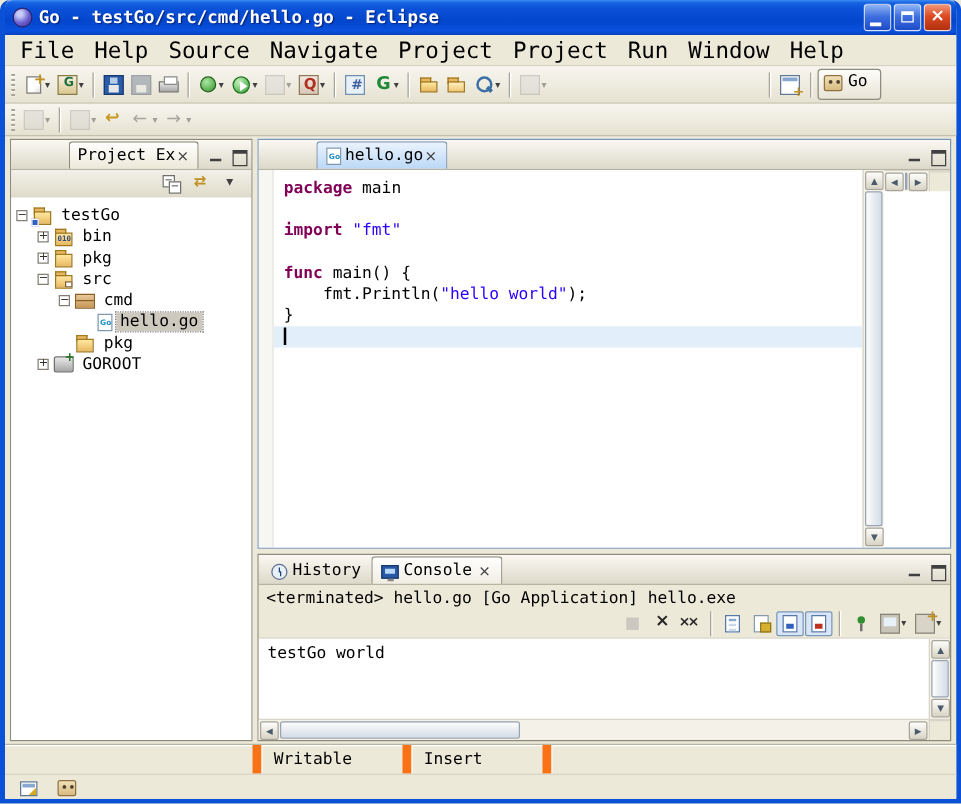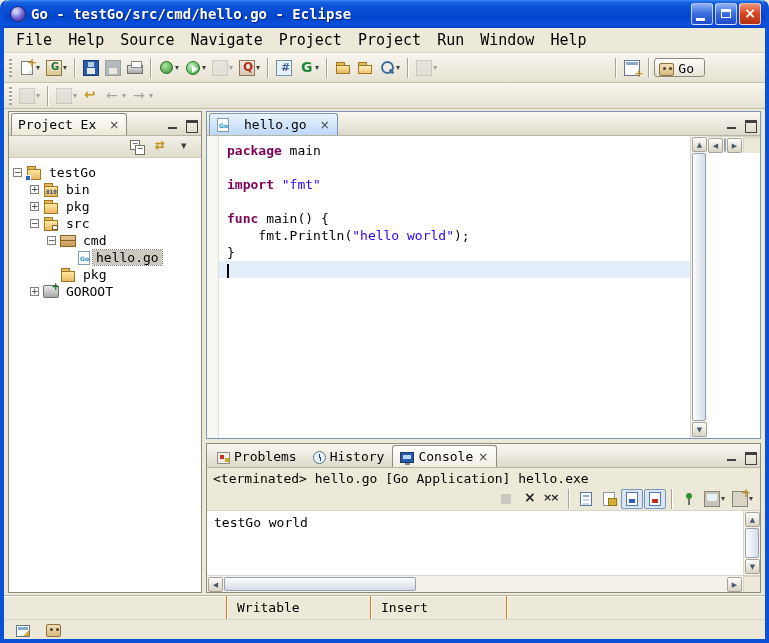--- a/index.html
+++ b/index.html
@@ -19,21 +19,21 @@
   .win-btn{width:22px;height:22px;border-radius:3px;border:1px solid #FFFFFFAA;position:relative;
     background:linear-gradient(180deg,#8FB3F4 0%,#3E70E0 45%,#1E4BC8 100%);}
   .win-btn.close{background:linear-gradient(180deg,#F09678 0%,#DC4A22 45%,#B03010 100%);}
   .win-btn .glyph{position:absolute;color:#fff;font-weight:bold;}
   .win-btn.min .glyph{left:4px;bottom:3px;width:9px;height:3px;background:#fff;}
   .win-btn.max .glyph{left:5px;top:5px;width:10px;height:9px;border:1px solid #fff;border-top:3px solid #fff;}
   .win-btn.close .glyph{left:0;top:1px;width:20px;text-align:center;font-size:14px;font-family:"DejaVu Sans",sans-serif;}
 
   
   .menubar{height:24px;flex:none;display:flex;align-items:center;padding:12px 4px;background:#ECE9D8;
-    border-bottom:1px solid #D8D4C4;font-size:15px;}
+    border-bottom:1px solid #D8D4C4;font-size:18px;}
   .menu-item{padding:2px 8px;white-space:nowrap;}
 
   
   .toolbar{flex:none;display:flex;align-items:center;background:linear-gradient(180deg,#F7F5EE,#E6E2D2);
     border-bottom:1px solid #C4C0B0;padding:0 4px;}
   #toolbar1{height:30px;}
   #toolbar2{height:26px;}
   .tb-groups{display:flex;align-items:center;}
   .grip{width:3px;height:18px;margin:0 4px 0 1px;
     background:repeating-linear-gradient(180deg,#A8A498 0 2px,#FFFFFF 2px 3px,transparent 3px 4px);}
@@ -41,21 +41,21 @@
   .tbtn{height:24px;min-width:22px;display:flex;align-items:center;justify-content:center;gap:1px;
     border:1px solid transparent;border-radius:2px;padding:0 2px;}
   .tbtn.small{height:20px;}
   .tbtn.disabled{opacity:.45;filter:grayscale(70%);}
   .tbtn.pressed{border-color:#7A96B8;background:#D8E6F8;}
   .dd{font-size:8px;color:#404040;font-family:"DejaVu Sans",sans-serif;line-height:8px;}
   .spacer{flex:1;}
   .psep{width:1px;height:20px;background:#A8A498;box-shadow:1px 0 0 #FFF;margin:0 5px;}
   .persp-area{display:flex;align-items:center;margin-right:56px;}
   .persp-btn{display:flex;align-items:center;gap:4px;border:1px solid #8E8A7E;border-radius:3px;
-    background:linear-gradient(180deg,#FDFDF9,#E8E4D6);padding:2px 10px 0 4px;font-size:13px;}
+    background:linear-gradient(180deg,#FDFDF9,#E8E4D6);padding:2px 10px 6px 4px;font-size:13px;}
 
   
   .ic{width:16px;height:16px;display:inline-block;position:relative;flex:none;font-family:"DejaVu Sans",sans-serif;}
   .ic-new{background:linear-gradient(135deg,#FFF 65%,#DDD);border:1px solid #808078;width:12px;height:14px;margin:0 2px;}
   .ic-new::after{content:"+";position:absolute;right:-5px;top:-6px;color:#C09020;font-weight:bold;font-size:12px;}
   .ic-newgo{background:linear-gradient(180deg,#F6F0E0,#D8C890);border:1px solid #8A7A40;}
   .ic-newgo::after{content:"G";position:absolute;left:4px;top:0;font-size:10px;color:#207040;font-weight:bold;}
   .ic-save{background:#2A5DA8;border:1px solid #1A3A70;}
   .ic-save::before{content:"";position:absolute;left:4px;top:1px;right:4px;height:5px;background:#B8CCE8;}
   .ic-save::after{content:"";position:absolute;left:3px;bottom:1px;right:3px;height:6px;background:#E8E8E8;}
@@ -126,22 +126,22 @@
   .explorer-panel{width:194px;flex:none;display:flex;flex-direction:column;border:1px solid #8E8A7E;background:#FFF;}
   .sash-v{width:4px;flex:none;}
   .right-col{flex:1;display:flex;flex-direction:column;min-width:0;}
   .editor-panel{height:328px;flex:none;display:flex;flex-direction:column;border:1px solid #7A96B8;background:#FFF;}
   .sash-h{height:4px;flex:none;}
   .console-panel{flex:1;display:flex;flex-direction:column;border:1px solid #8E8A7E;background:#ECE9D8;min-height:0;}
 
   
   .view-tabbar{height:24px;flex:none;display:flex;align-items:flex-end;padding:0 2px;
     background:linear-gradient(180deg,#FAF8F2,#DDD9CA);border-bottom:1px solid #B8B4A4;}
-  .view-tab{display:flex;align-items:center;gap:12px;height:22px;padding:0 6px;font-size:13px;
-    border:1px solid #8E8A7E;border-bottom:none;border-radius:3px 3px 0 0;background:linear-gradient(180deg,#FFFFFF,#ECE9D8);}
+  .view-tab{display:flex;align-items:center;gap:0;height:22px;padding:0 6px;font-size:13px;
+    border:1px solid #8E8A7E;border-bottom:none;border-radius:3px 3px 0 0;background:linear-gradient(180deg,#FFFFFF,#ECE9D8);margin-left:44px;}
   .view-tab.editor{background:linear-gradient(180deg,#EAF3FD,#BCD8F7);border-color:#7A96B8;}
   .ctab{display:flex;align-items:center;gap:4px;height:22px;padding:0 7px;font-size:13px;border:1px solid transparent;border-bottom:none;}
   .ctab.active{border-color:#8E8A7E;border-radius:3px 3px 0 0;background:linear-gradient(180deg,#FFFFFF,#F0EDE2);}
   .tab-close{font-size:12px;color:#404040;padding:0 1px;font-family:"DejaVu Sans",sans-serif;}
   .tab-right{margin-left:auto;display:flex;align-items:center;gap:2px;padding-bottom:3px;}
   .vbtn{width:16px;height:14px;position:relative;}
   .vbtn.minimize::after{content:"";position:absolute;left:3px;bottom:3px;width:9px;height:2px;background:#404040;}
   .vbtn.maximize::after{content:"";position:absolute;left:3px;top:2px;width:10px;height:9px;border:1px solid #404040;border-top:3px solid #404040;}
 
   
@@ -199,21 +199,21 @@
   .console-status{height:20px;display:flex;align-items:center;padding:0 6px;font-size:13px;white-space:nowrap;}
   .console-tools{height:22px;display:flex;align-items:center;justify-content:flex-end;padding:0 4px;gap:1px;}
   .console-body{flex:1;display:flex;flex-direction:column;background:#FFF;min-height:0;}
   .console-main{flex:1;display:flex;min-height:0;}
   .console-output{flex:1;padding:4px 7px;font-size:13px;white-space:pre;overflow:hidden;}
 
   
   .statusbar{height:24px;flex:none;display:flex;align-items:stretch;background:#ECE9D8;
     border-top:1px solid #B8B4A4;box-shadow:inset 0 1px 0 #FFF;}
   .sb-cell{display:flex;align-items:center;padding:0 10px;font-size:13px;white-space:nowrap;}
-  .sb-cell.bordered{border-left:1px solid #f97316;box-shadow:inset 1px 0 0 #FFF;margin-left:24px;}
+  .sb-cell.bordered{border-left:7px solid #f97316;box-shadow:inset 1px 0 0 #FFF;}
   .sb-cell.lead{width:198px;flex:none;padding:0;}
   .sb-cell.w1{width:120px;flex:none;}
   .sb-cell.w2{width:112px;flex:none;}
   .trimbar{height:20px;flex:none;display:flex;align-items:center;gap:8px;padding:0 8px;background:#ECE9D8;
     border-top:1px solid #D8D4C8;}
 </style>
 </head>
 <body>
 
 <div class="window">
@@ -466,24 +466,20 @@
             <div class="corner"></div>
           </div>
         </div>
       </div>
 
       <div class="sash-h"></div>
 
       <div class="console-panel">
         <div class="view-tabbar" id="console-tabs">
             <div class="ctab">
-              <span class="ic ic-c-problems"></span>
-              <span class="ctab-label">Problems</span>
-            </div>
-            <div class="ctab">
               <span class="ic ic-c-history"></span>
               <span class="ctab-label">History</span>
             </div>
             <div class="ctab active">
               <span class="ic ic-c-console"></span>
               <span class="ctab-label">Console</span>
               <span class="tab-close">×</span>
             </div>
             <div class="tab-right">
               <div class="vbtn minimize"></div>

